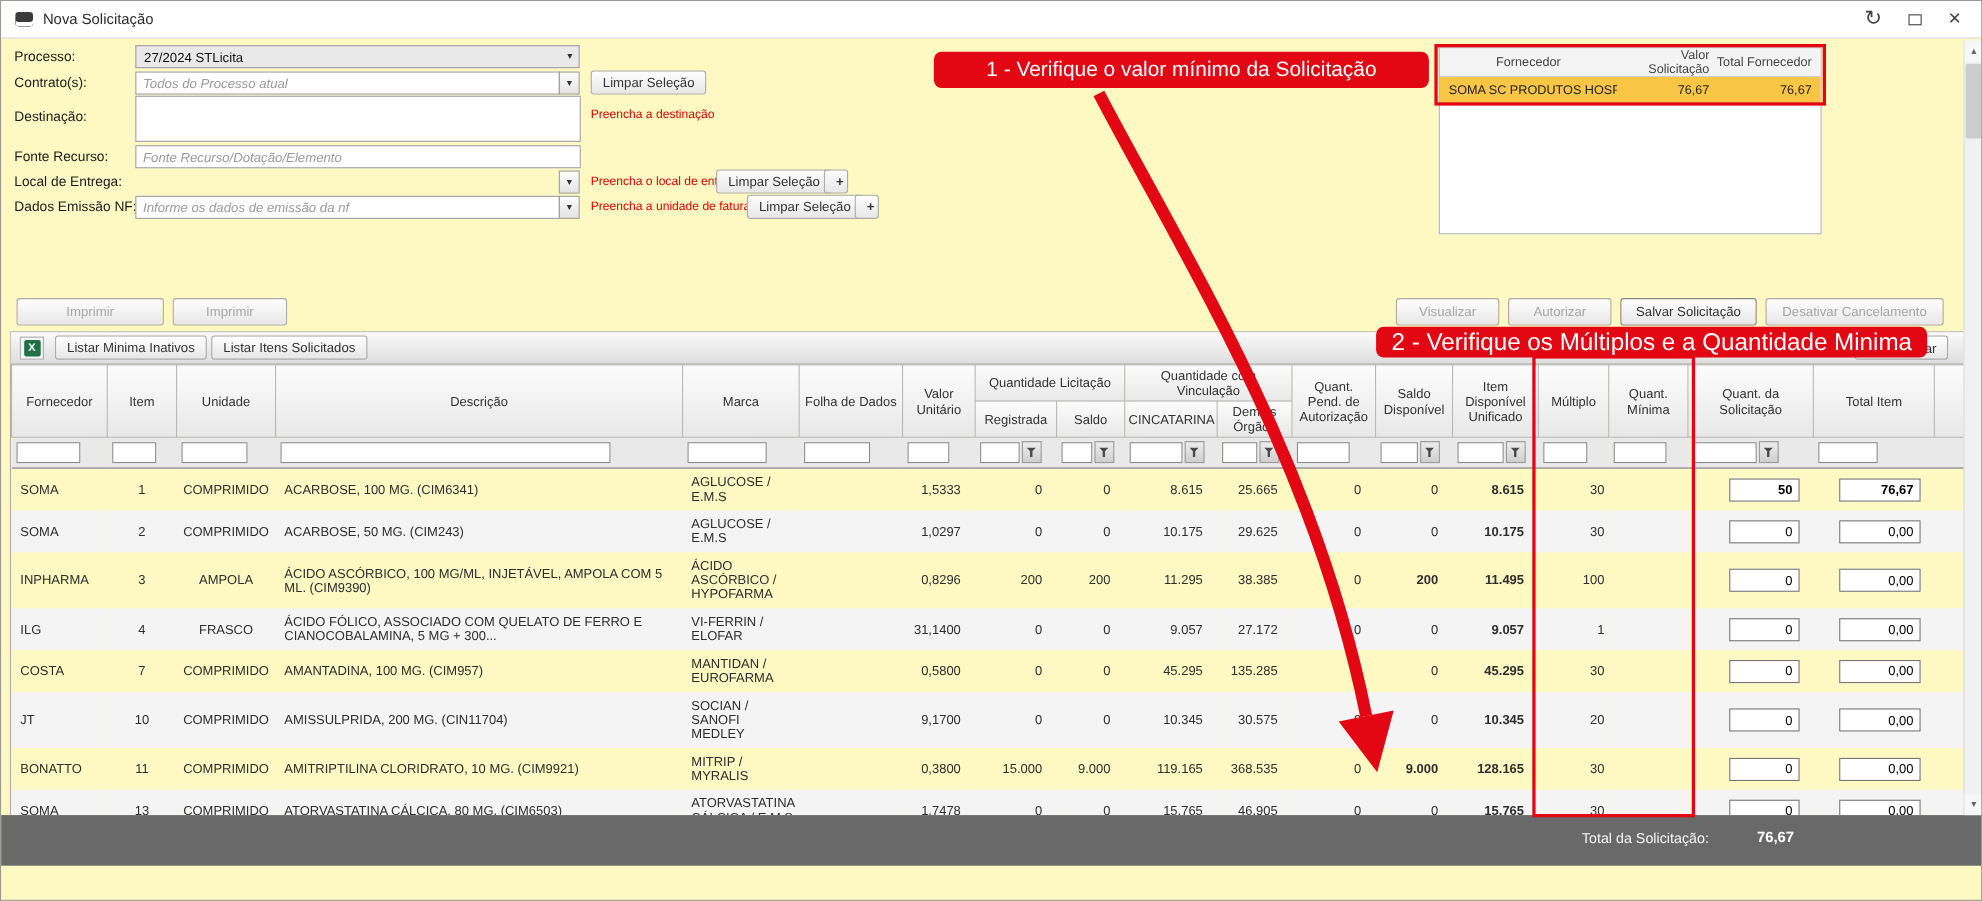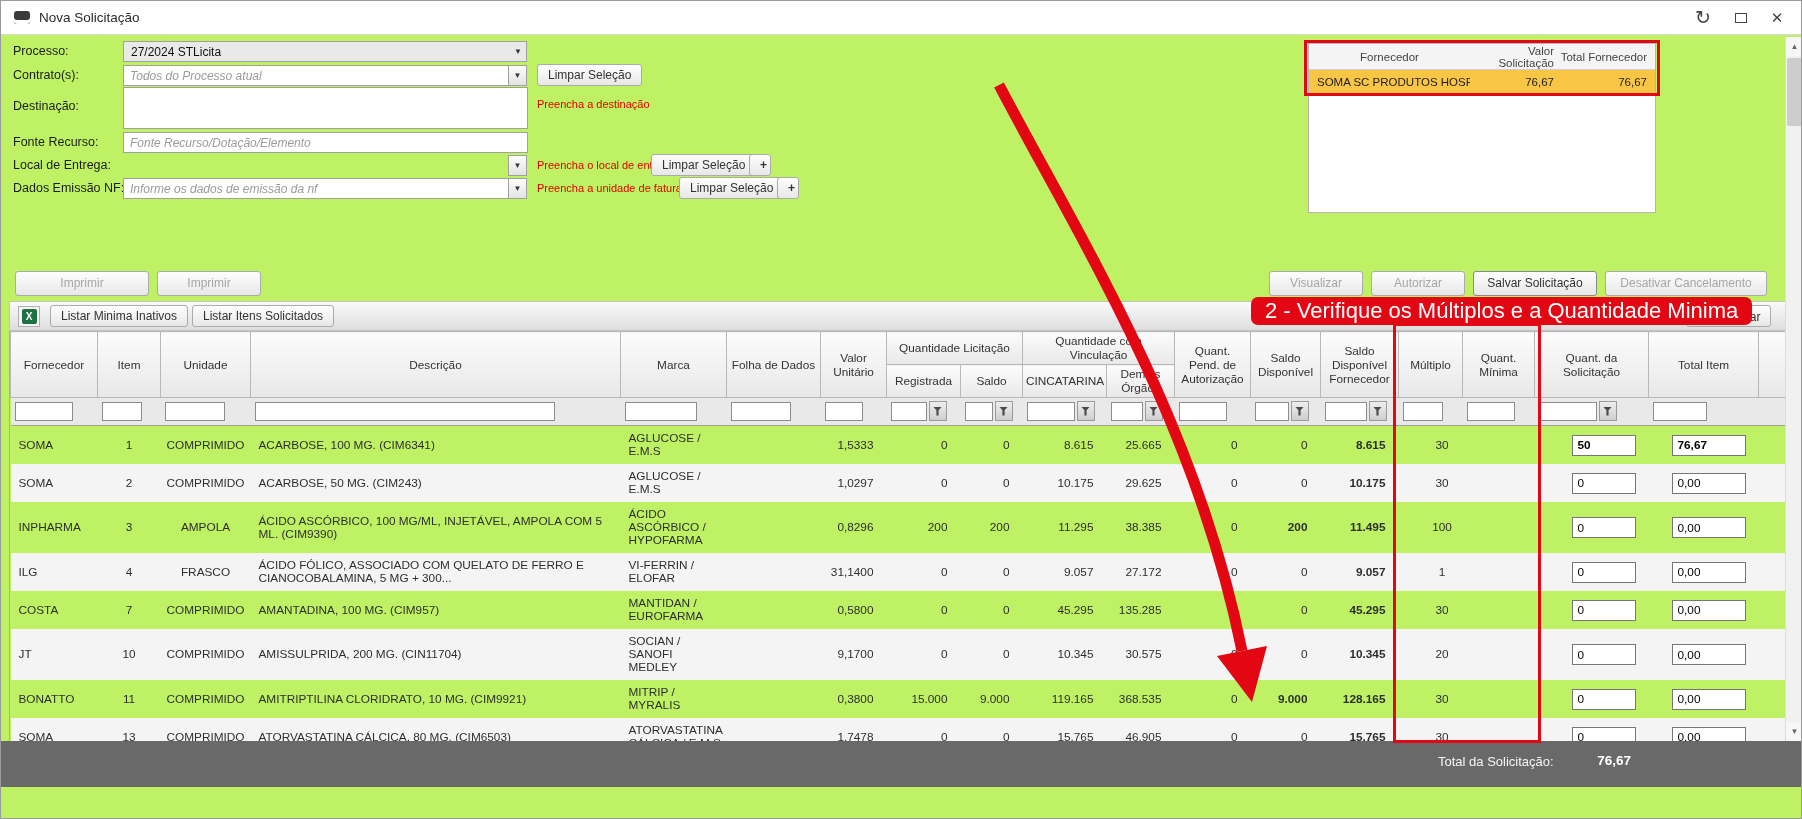--- a/index.html
+++ b/index.html
@@ -1,18 +1,18 @@
 <!DOCTYPE html>
 <html><head>
 <meta charset="utf-8">
 <style>
   * { margin:0; padding:0; box-sizing:border-box; }
   html,body { background:#888; }
   .win {
-    position:relative; width:1802px; height:819px; background:#bef264;
+    position:relative; width:1802px; height:819px; background:#fef9c3;
     font-family:"Liberation Sans", sans-serif; font-size:12px; color:#333;
     overflow:hidden; border:1px solid #9a9a9a;
   }
   
   .titlebar { position:absolute; left:0; top:0; width:1802px; height:34px; background:#fff; border-bottom:1px solid #d8d8d8; }
   .win-icon { position:absolute; left:13px; top:10px; width:16px; height:13px; background:#3b3b3b; border-radius:3px; box-shadow:inset 0 -4px 0 #fff, inset 0 -5px 0 #3b3b3b; }
   .title { position:absolute; left:38px; top:9px; font-size:13.5px; color:#2b2b2b; }
   .tb-btn { position:absolute; top:4px; width:28px; height:26px; text-align:center; line-height:26px; cursor:pointer; color:#444; }
   .tb-refresh { left:1688px; font-size:19px; }
   .tb-max { left:1726px; }
@@ -59,24 +59,24 @@
   .grid th { background:linear-gradient(#fcfcfc,#e8e8e8); border:1px solid #b8b8b8; font-weight:normal; font-size:11.8px; color:#333; padding:2px 3px; text-align:center; }
   .grid tr.filters td { background:#e9e9e9; border-bottom:1px solid #9e9e9e; padding:3px 2px 4px 4px; height:28px; white-space:nowrap; }
   .fin { height:19px; border:1px solid #8c8c8c; font-size:11px; padding:0 2px; vertical-align:middle; font-family:"Liberation Sans", sans-serif; }
   .fbtn { width:18px; height:20px; border:1px solid #9b9b9b; background:linear-gradient(#ededed,#cfcfcf); padding:0; margin-left:2px; vertical-align:middle; cursor:pointer; }
   .funnel { display:inline-block; width:9px; height:9px; background:#4a4a4a; clip-path:polygon(0 0,100% 0,62% 42%,62% 100%,38% 100%,38% 42%); }
   .grid tbody td { font-size:11.8px; color:#2e2e2e; padding:6px 4px; vertical-align:middle; line-height:13px; }
   .grid tbody tr.alt { background:#f4f4f4; }
   .al { text-align:left; padding-left:8px !important; }
   .ac { text-align:center; }
   .ar { text-align:right; padding-right:13px !important; }
-  .am { text-align:center; padding-left:27px !important; }
+  .am { text-align:right; padding-left:27px !important; }
   .green { color:#1e7e1e; font-weight:bold; }
   td.boxc { text-align:right; padding-right:13px !important; }
-  .qbox { width:64px; height:21px; border:1px solid #767676; text-align:left; padding:0 5px; font-size:11.8px; background:#fff; font-family:"Liberation Sans", sans-serif; }
+  .qbox { width:64px; height:21px; border:1px solid #767676; text-align:right; padding:0 5px; font-size:11.8px; background:#fff; font-family:"Liberation Sans", sans-serif; }
   .qbox.tb2 { width:74px; }
   .qbox.b { font-weight:bold; }
   
   .bbar { position:absolute; left:0; top:740px; width:1802px; height:46px; background:#696969; }
   .min-box { position:absolute; left:1052px; top:4px; width:262px; height:37px; border:3px solid #e30613; display:flex; align-items:center; justify-content:space-between; padding:0 9px; }
   .min-label { color:#ffd957; font-size:13px; }
   .min-value { color:#ffd957; font-size:13.5px; font-weight:bold; }
   .tot-label { position:absolute; left:1437px; top:13px; color:#f5f5f5; font-size:13px; }
   .tot-value { position:absolute; left:1556px; top:12px; width:74px; text-align:right; color:#fff; font-size:13.5px; font-weight:bold; }
   
@@ -207,21 +207,21 @@
           <th rowspan="2">Item</th>
           <th rowspan="2">Unidade</th>
           <th rowspan="2">Descrição</th>
           <th rowspan="2">Marca</th>
           <th rowspan="2">Folha de Dados</th>
           <th rowspan="2">Valor Unitário</th>
           <th colspan="2">Quantidade Licitação</th>
           <th colspan="2">Quantidade com Vinculação</th>
           <th rowspan="2">Quant. Pend. de Autorização</th>
           <th rowspan="2">Saldo Disponível</th>
-          <th rowspan="2">Saldo Disponível Fornecedor</th>
+          <th rowspan="2">Item Disponível Unificado</th>
           <th rowspan="2">Múltiplo</th>
           <th rowspan="2">Quant. Mínima</th>
           <th rowspan="2">Quant. da Solicitação</th>
           <th rowspan="2">Total Item</th>
           <th rowspan="2"></th>
         </tr>
         <tr>
           <th>Registrada</th>
           <th>Saldo</th>
           <th>CINCATARINA</th>
@@ -428,19 +428,20 @@
   </div>
 
   <div class="sbar">
     <div class="sb-btn sb-up">▲</div>
     <div class="sb-thumb"></div>
     <div class="sb-btn sb-dn">▼</div>
   </div>
 
   <div class="anno-box" style="left:1303px;top:39px;width:356px;height:56px"></div>
   <div class="anno-box" style="left:1392px;top:322px;width:148px;height:420px"></div>
+  <div class="callout callout1">1 - Verifique o valor mínimo da Solicitação</div>
   <div class="callout callout2">2 - Verifique os Múltiplos e a Quantidade Minima</div>
   <svg class="arrow-svg" width="1802" height="819" viewBox="0 0 1802 819">
     <path d="M 998 84 C 1080 240 1195 420 1241 650" stroke="#e30613" stroke-width="11" fill="none"></path>
     <polygon points="1216,655 1266,645 1251,701" fill="#e30613"></polygon>
   </svg>
 
 </div>
 
 </body></html>

